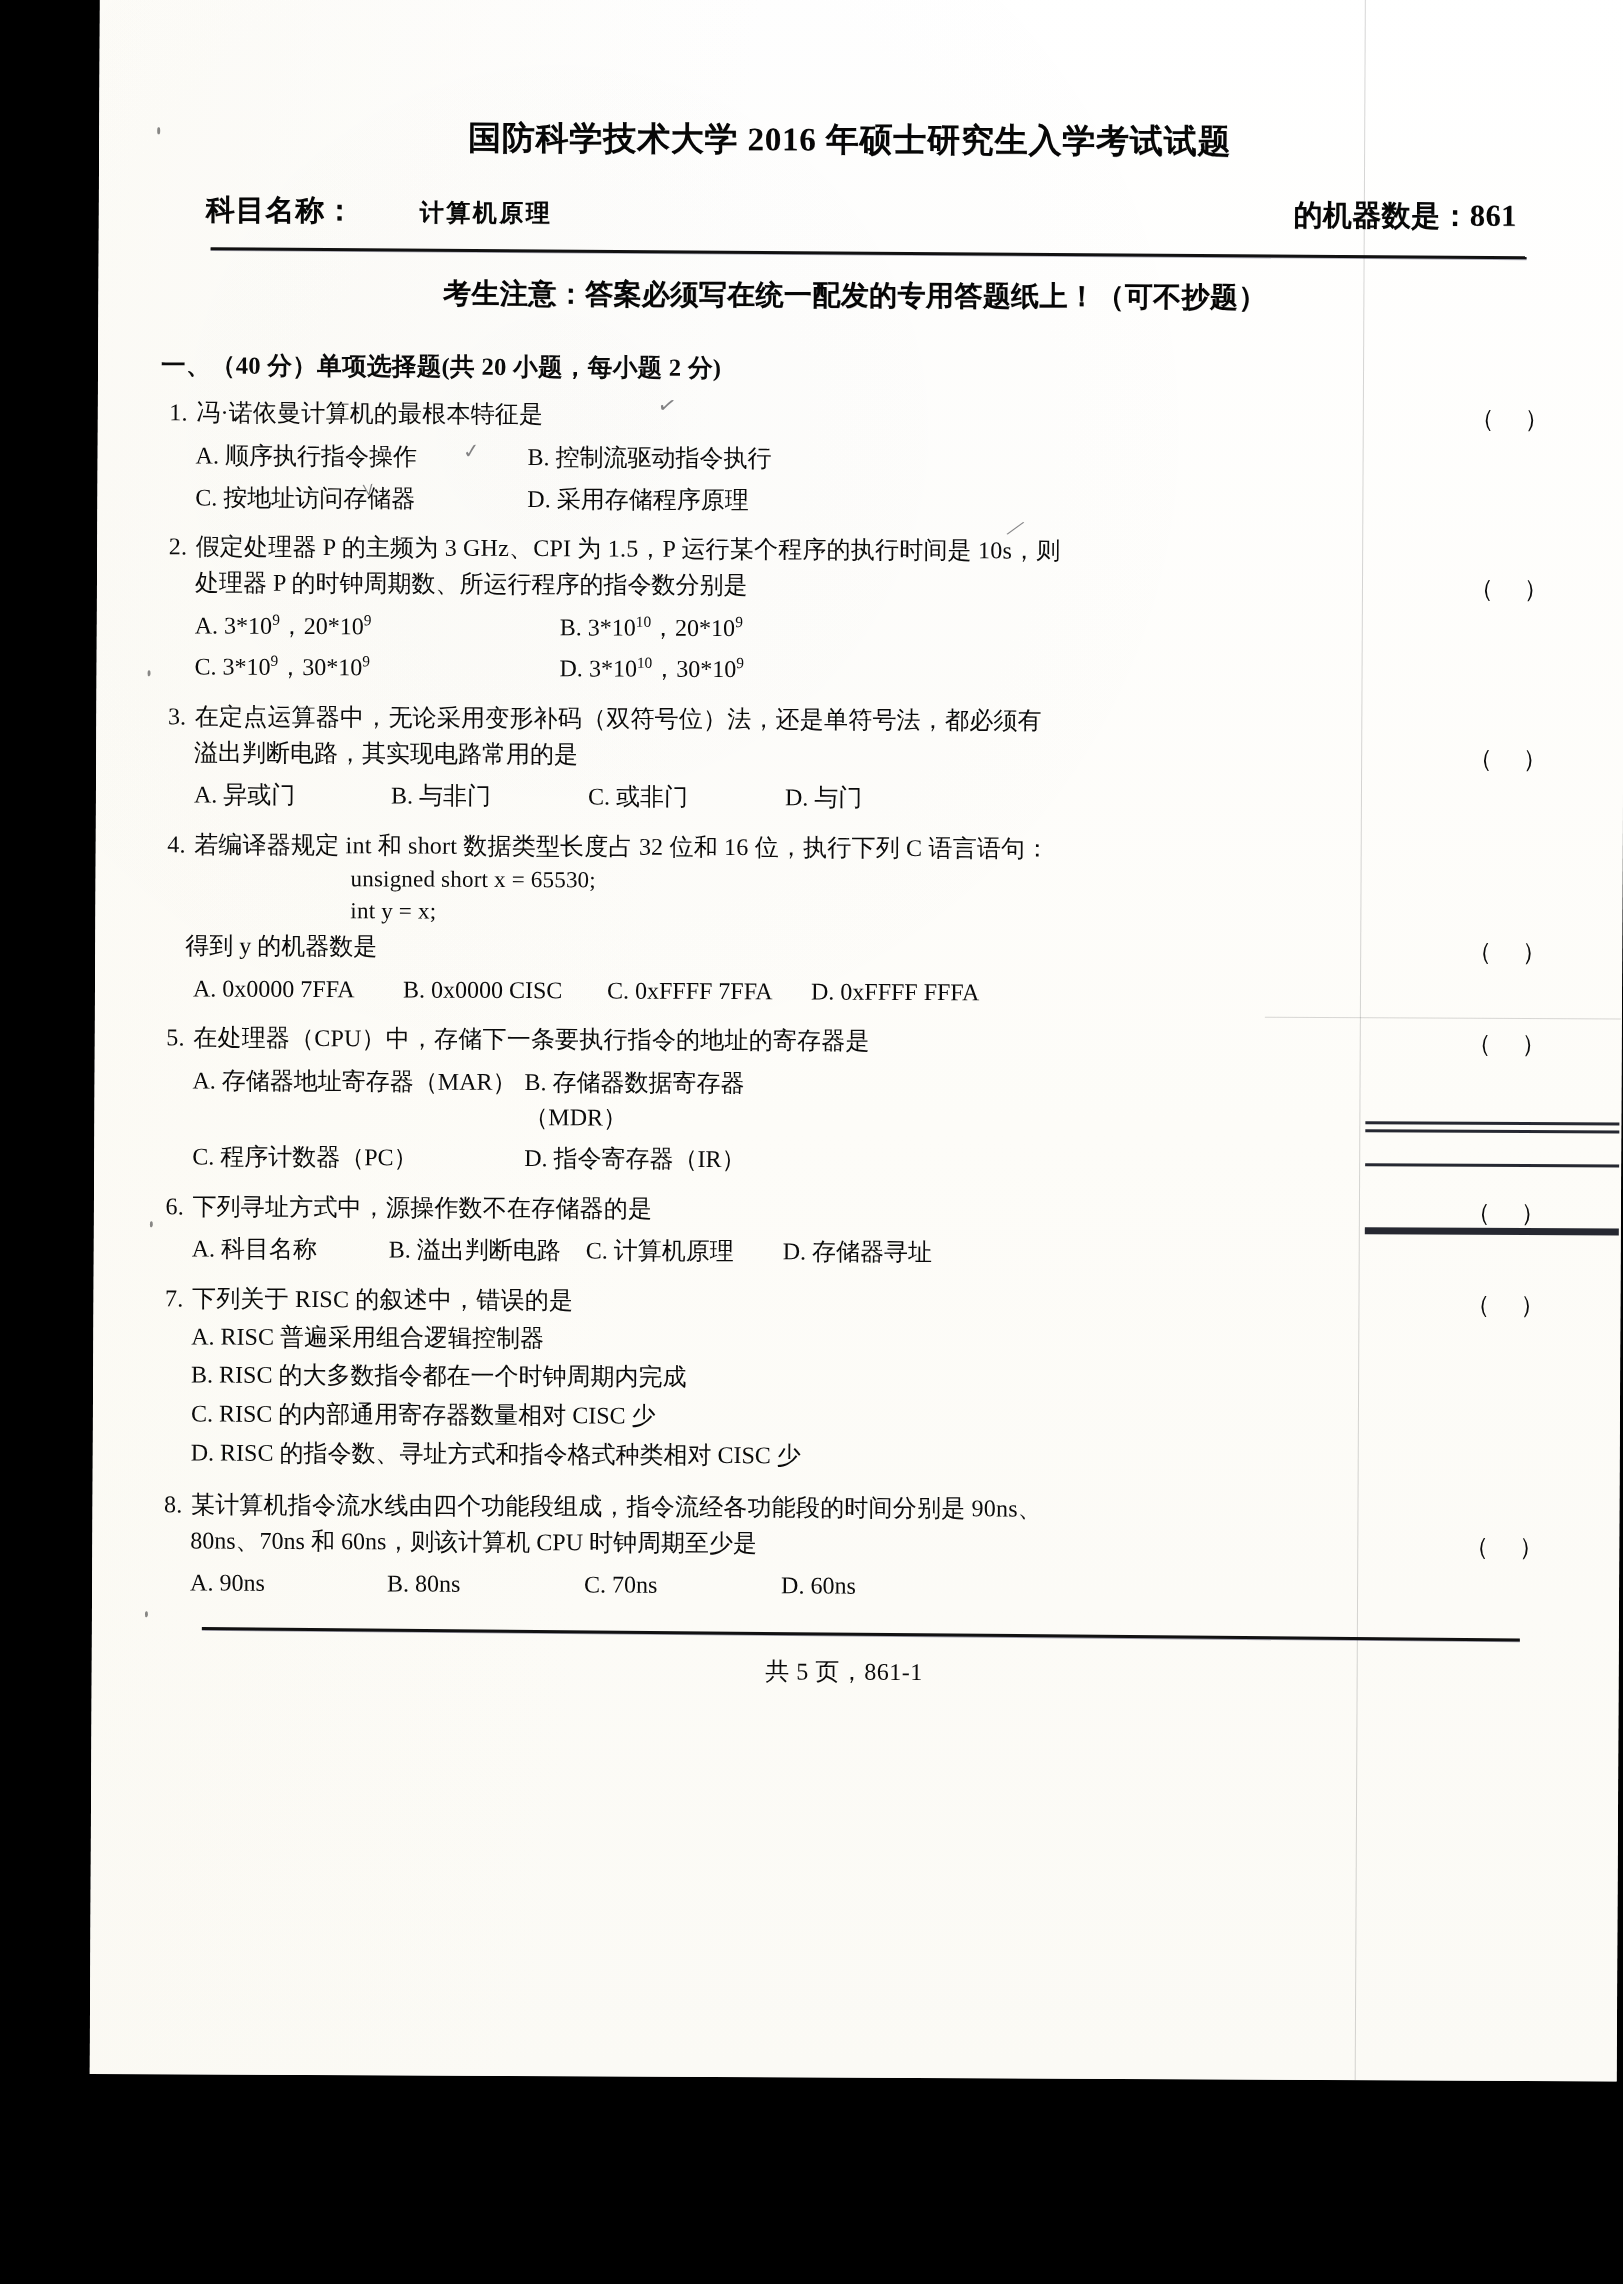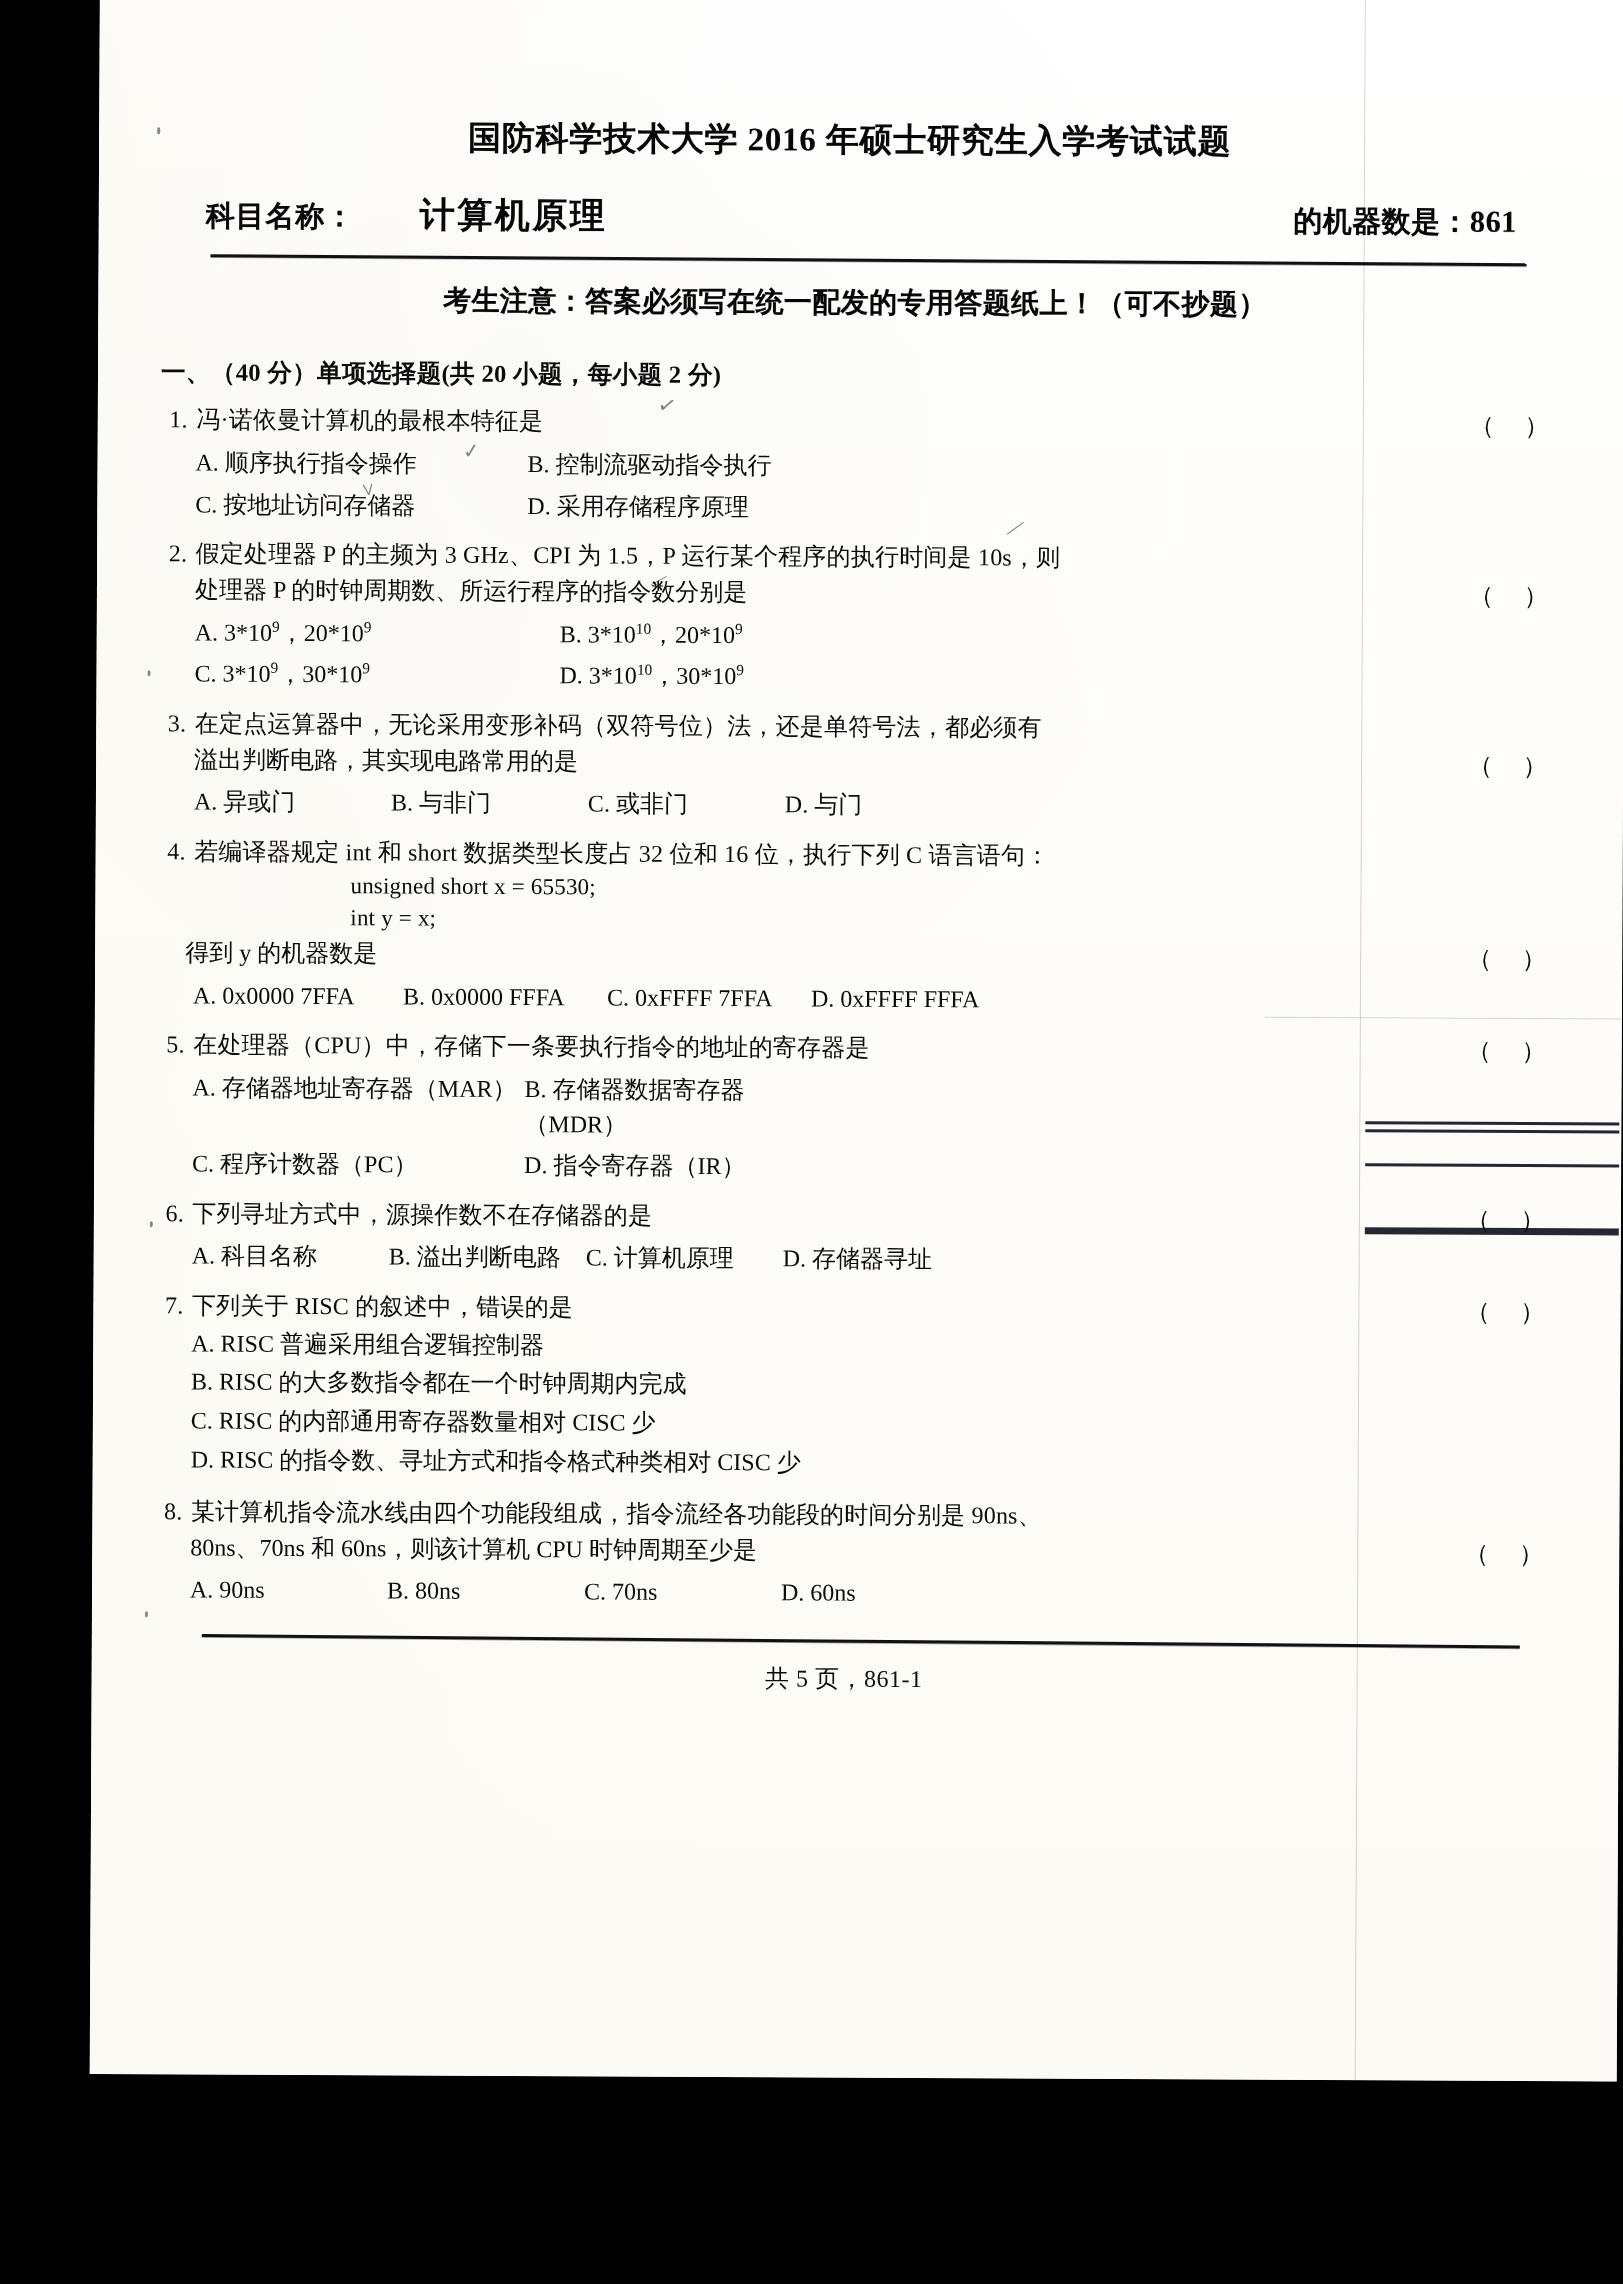--- a/index.html
+++ b/index.html
@@ -89,21 +89,21 @@
   .subject-row {
     display: flex;
     align-items: baseline;
     margin: 30.5px 0 0 0;
     font-size: 29px;
     font-weight: bold;
     color: #070707;
     text-shadow: 0.3px 0.3px 0 rgba(0,0,0,0.28);
   }
   .subject-label   { width: 214px; padding-left: 56px; letter-spacing: 0.8px;}
-  .subject-name    { flex: 0 0 auto; font-size: 35px; letter-spacing: 2.5px; }
+  .subject-name    { flex: 0 0 auto; font-size: 24px; letter-spacing: 2.5px; }
   .subject-spacer  { flex: 1 1 auto; }
   .subject-code    { padding-right: 66px; letter-spacing: 0.4px; font-size: 29px; }
   .subject-code b  { font-size: 30.5px; margin-top: 28px; }
 
   
   .rule {
     height: 2.5px;
     background: #111;
     margin: 18.7px 56px 0 61px;
     transform: rotate(0.12deg);
@@ -334,21 +334,21 @@
           <span class="q-stem">若编译器规定 int 和 short 数据类型长度占 32 位和 16 位，执行下列 C 语言语句：</span>
         </div>
         <div class="code-block">unsigned short x = 65530;</div>
         <div class="code-block">int y = x;</div>
         <div class="q-cont" style="padding-left:39px;">
           <span class="txt">得到 y 的机器数是</span>
           <span class="paren">（    ）</span>
         </div>
         <div class="opts opts-hex">
           <span class="opt">A. 0x0000 7FFA</span>
-          <span class="opt">B. 0x0000 FFFA</span>
+          <span class="opt">B. 0x0000 CISC</span>
           <span class="opt">C. 0xFFFF 7FFA</span>
           <span class="opt">D. 0xFFFF FFFA</span>
         </div>
       </div>
 
       <div class="q">
         <div class="q-line">
           <span class="q-num">5.</span>
           <span class="q-stem">在处理器（CPU）中，存储下一条要执行指令的地址的寄存器是</span>
           <span class="paren">（    ）</span>

